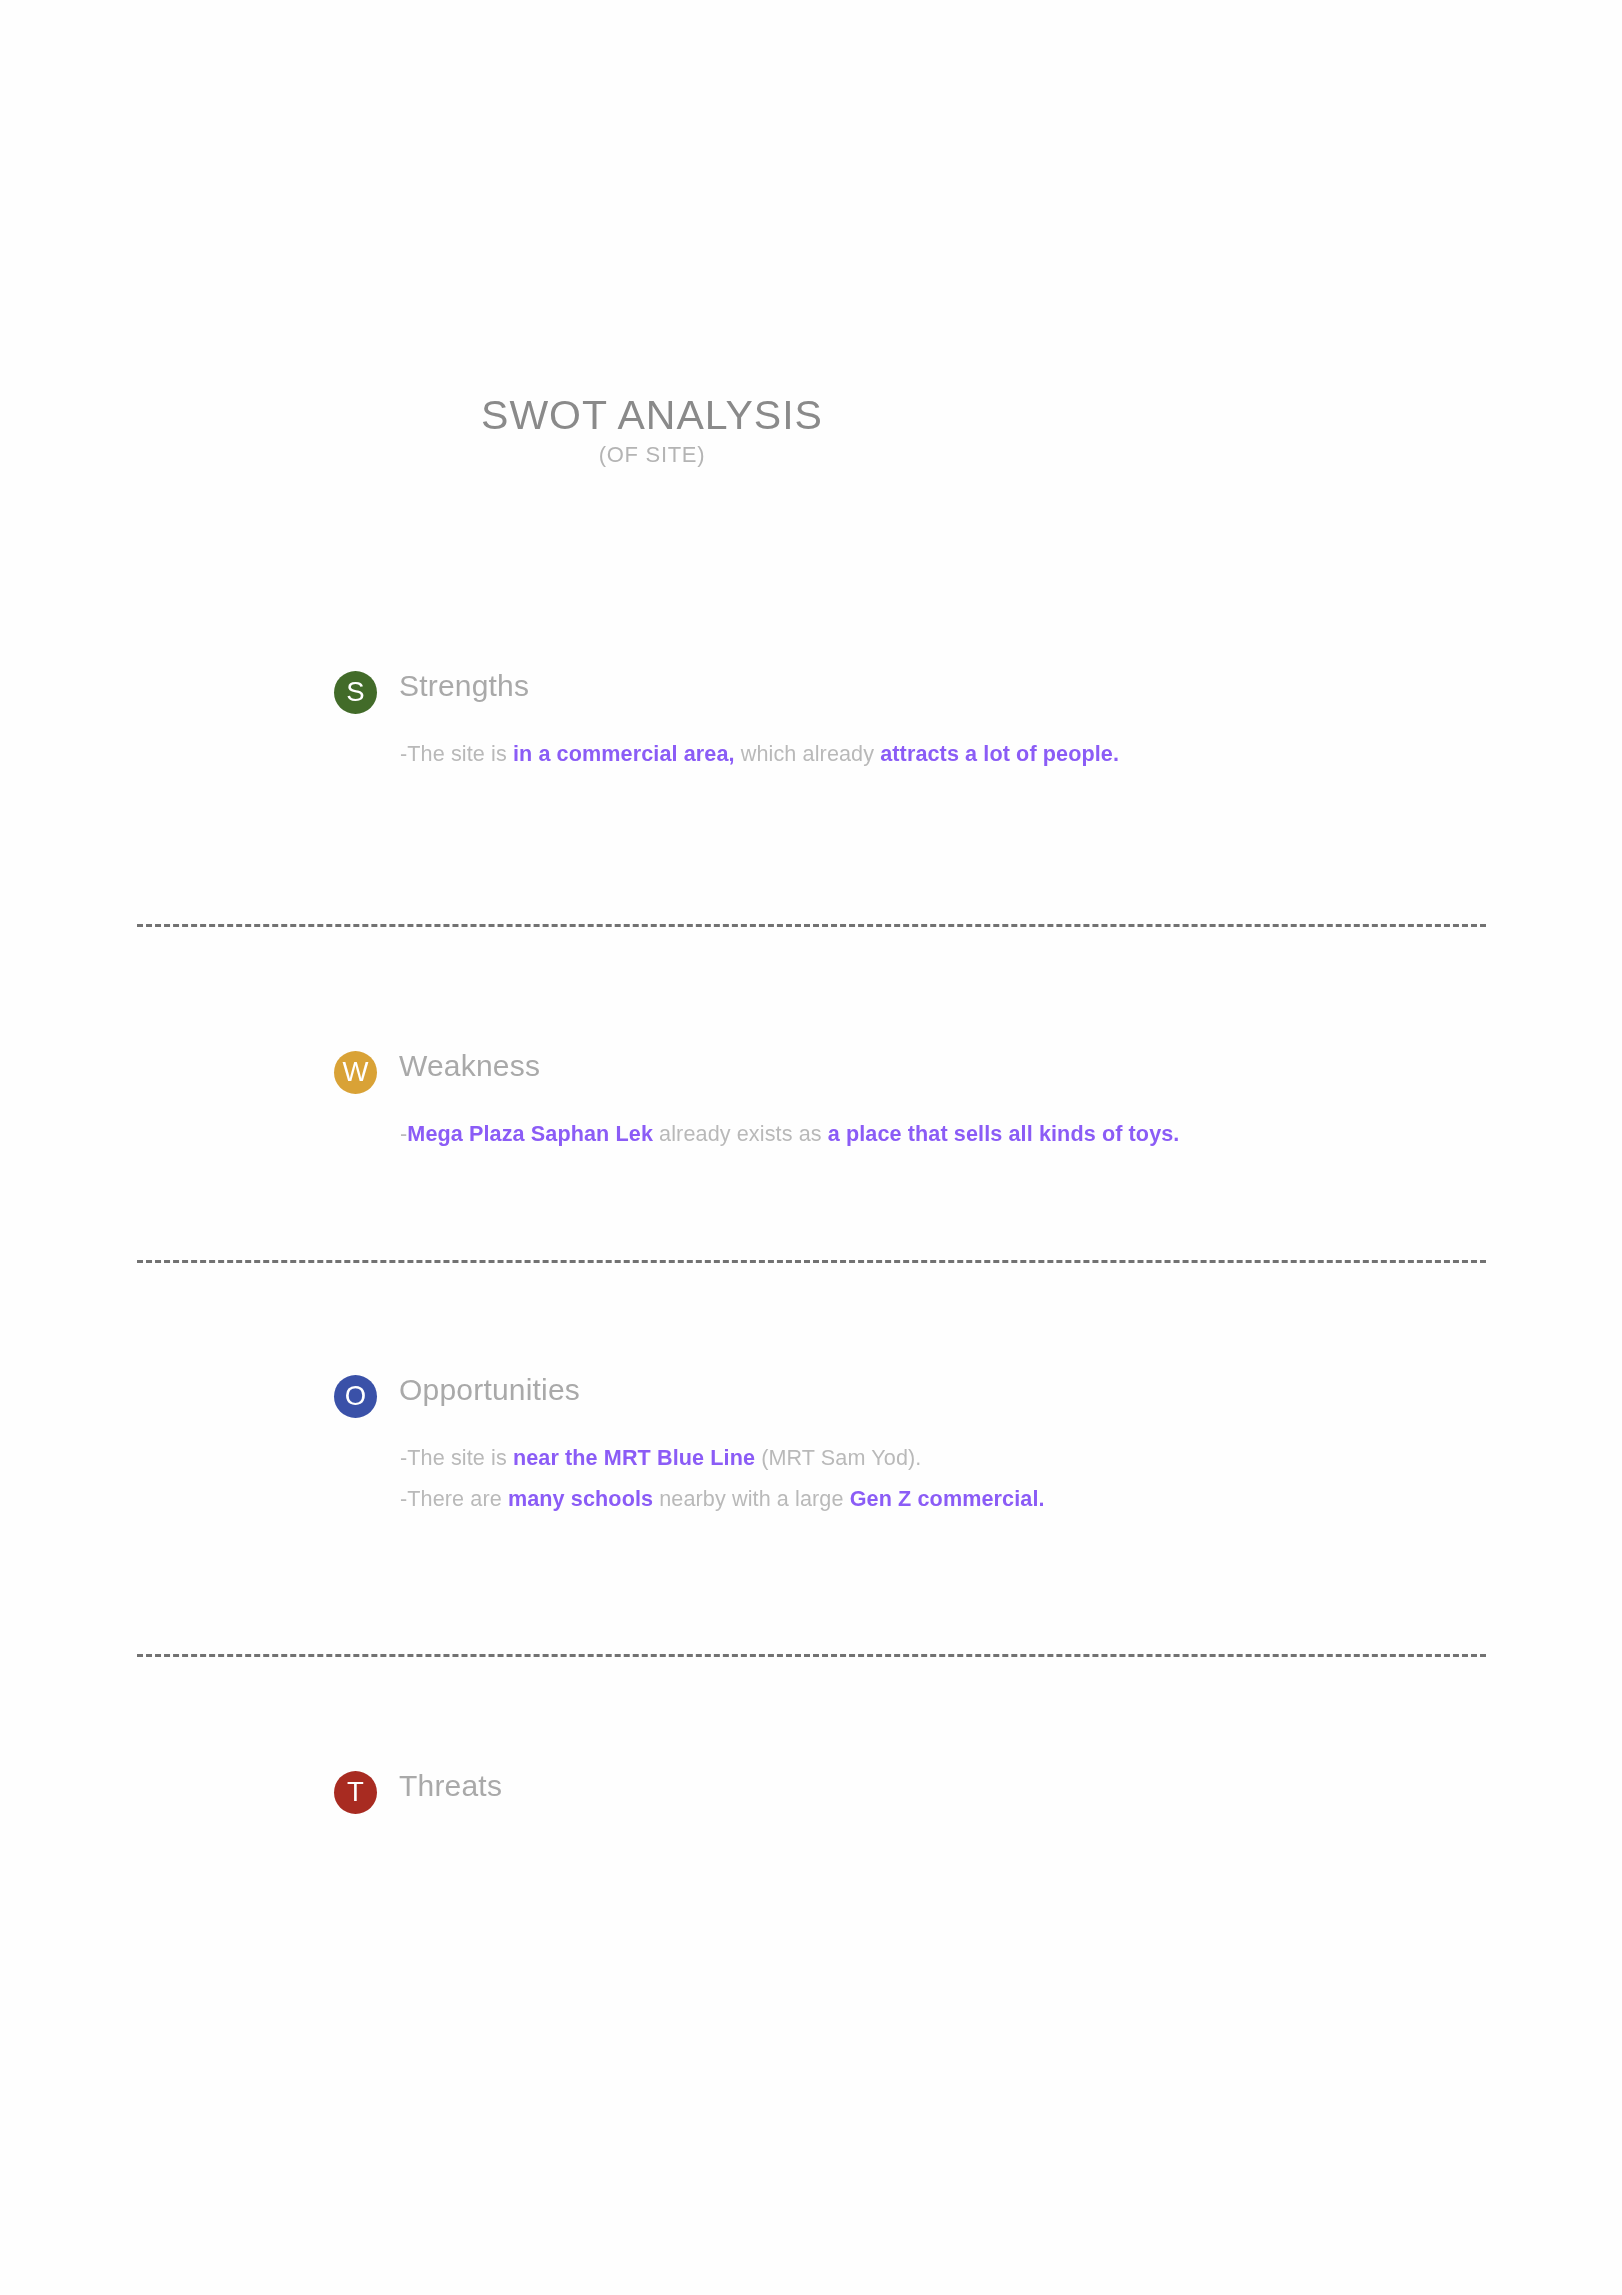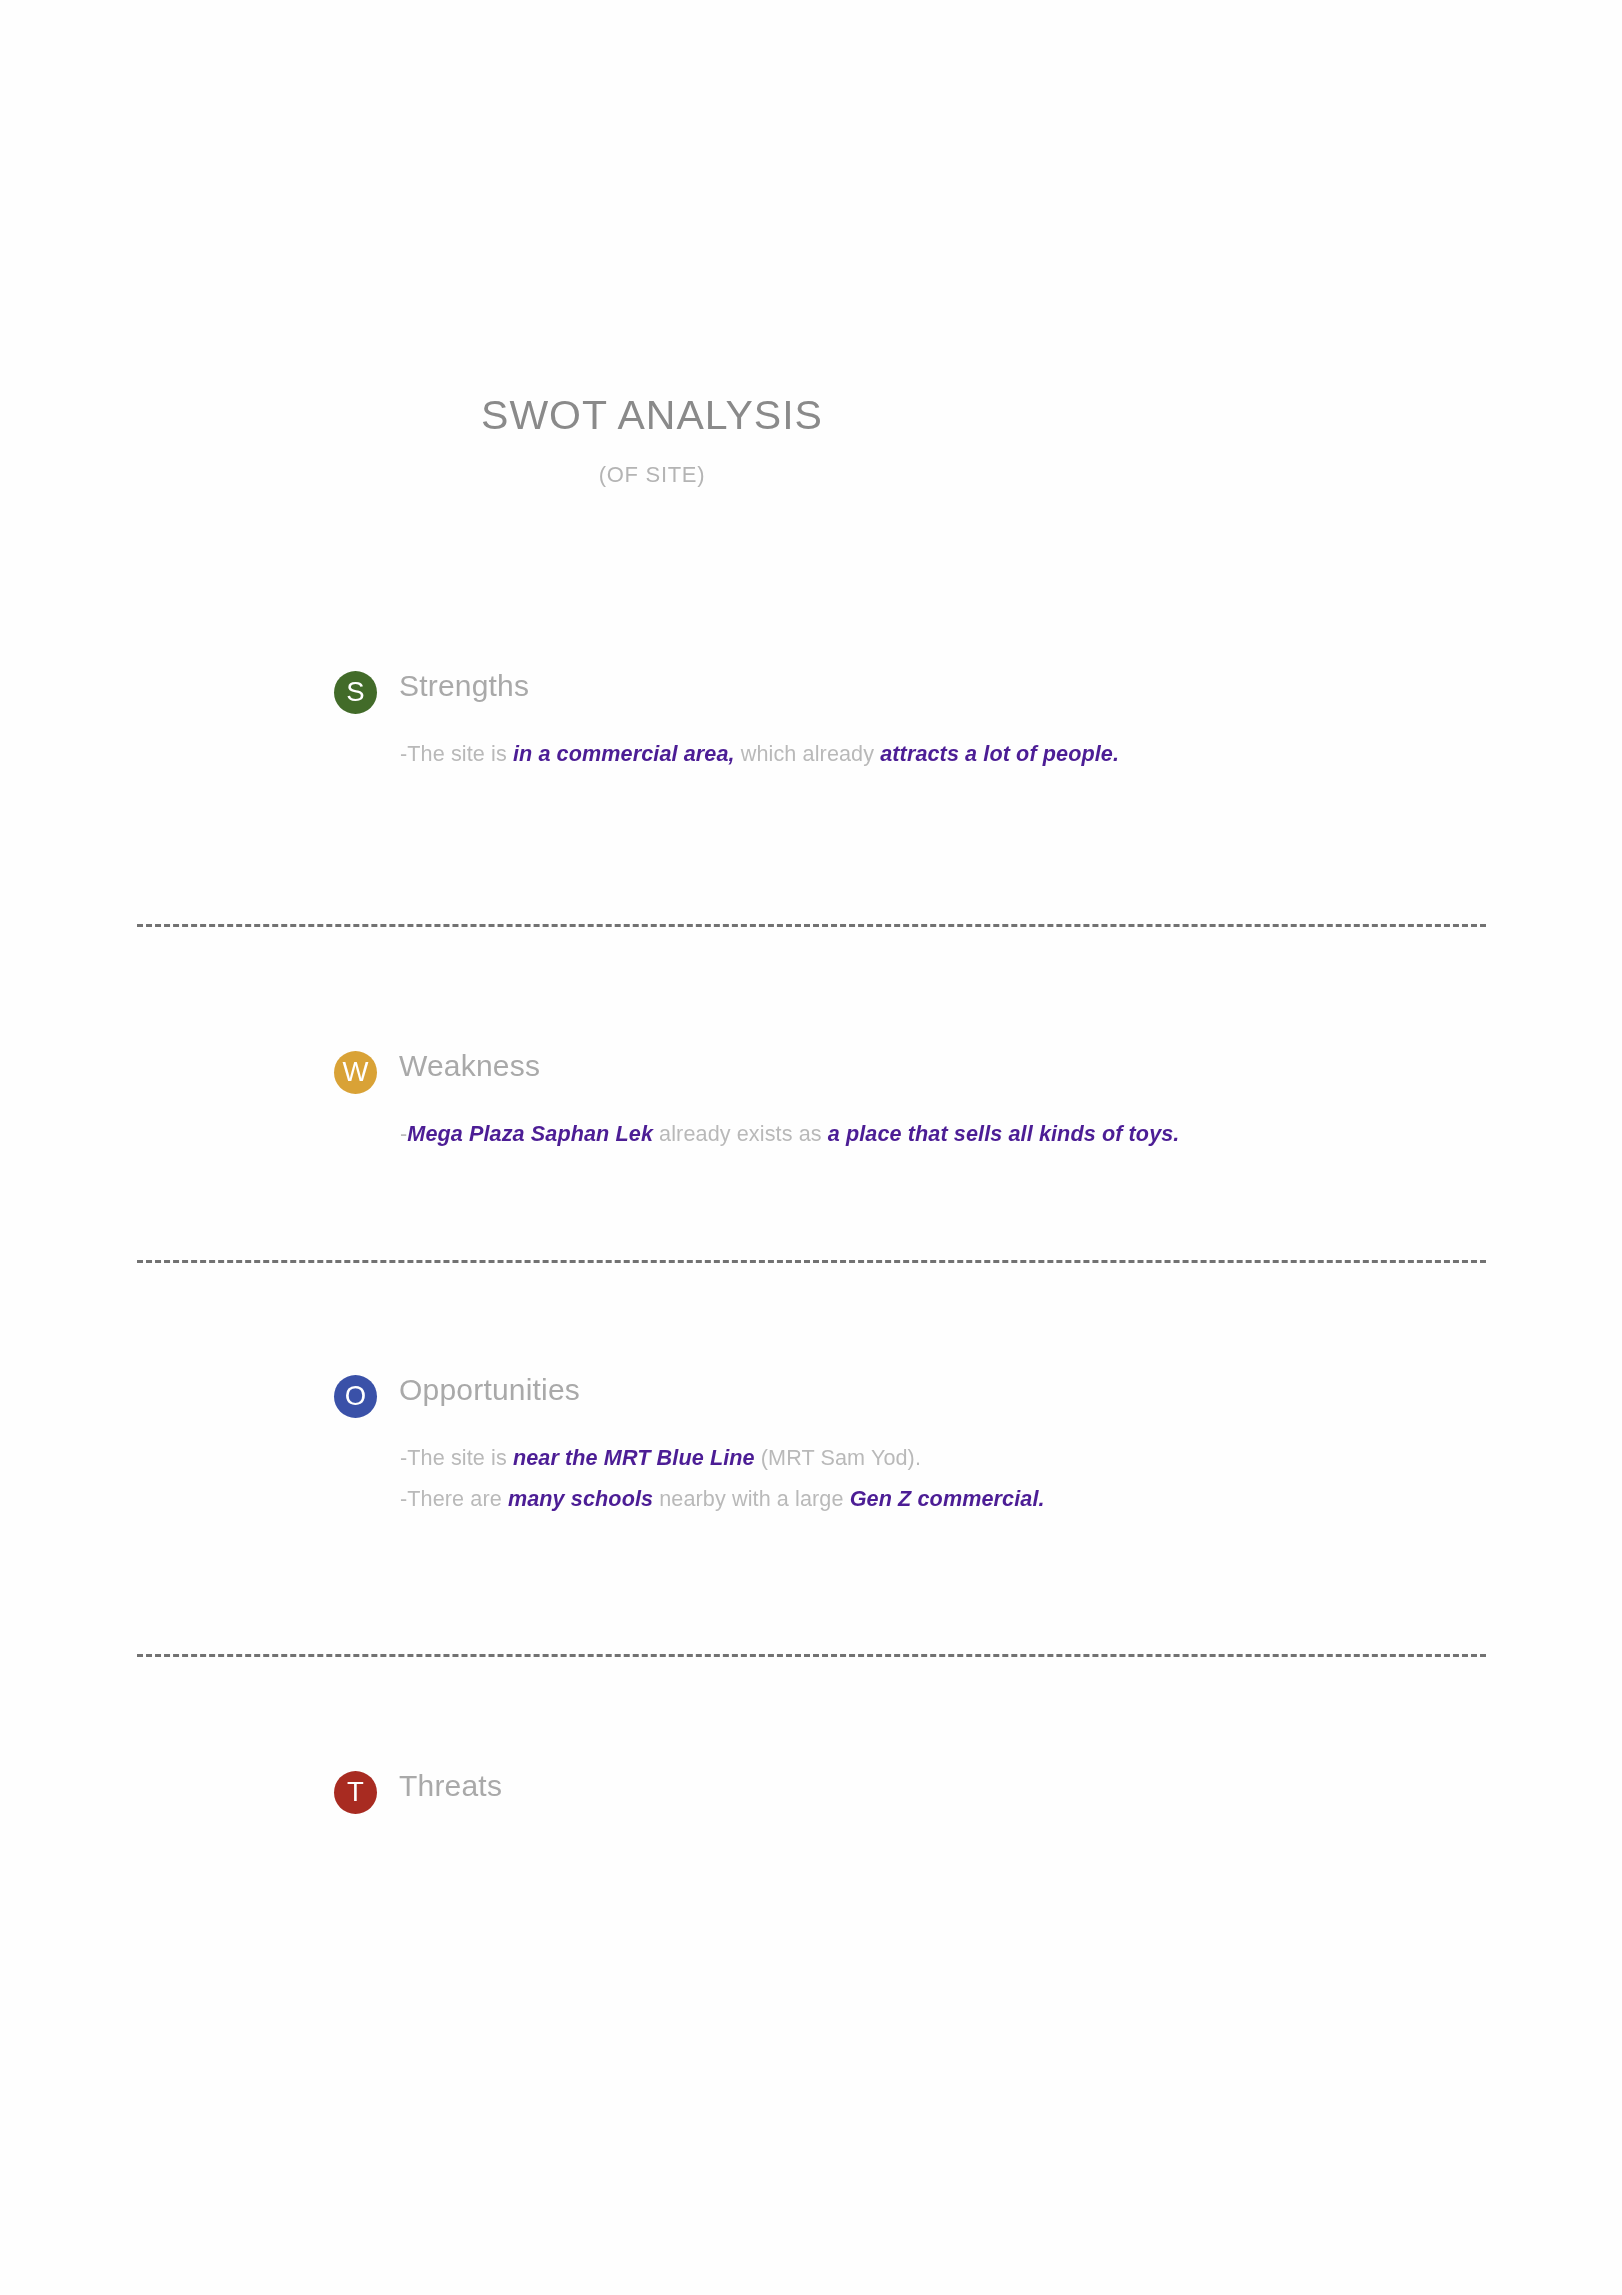--- a/index.html
+++ b/index.html
@@ -36,21 +36,21 @@
     letter-spacing: 1px;
     color: #8a8a8a;
     line-height: 1.1;
     margin: 0;
   }
   .page-subtitle {
     font-size: 22px;
     font-weight: 400;
     letter-spacing: 0.7px;
     color: #b4b4b4;
-    margin: 25px 0 0 0;
+    margin: 5px 0 0 0;
     line-height: 1.1;
   }
 
   
   .section {
     position: absolute;
     left: 0;
     width: 1623px;
   }
   .section-s { top: 667px; }
@@ -107,22 +107,21 @@
   .bullet {
     font-size: 21.6px;
     line-height: 41px;
     color: #b9b9b9;
     font-weight: 300;
     letter-spacing: 0.1px;
     margin: 0;
   }
   .bullet b {
     font-weight: 700;
-    color: #4c1d95;
-    font-style: italic;
+    color: #8b5cf6;
   }
   
   .section-t .section-body {
     padding-right: 811px;
   }
   .section-t .bullet {
     text-align: justify;
     line-height: 39px;
   }
 

